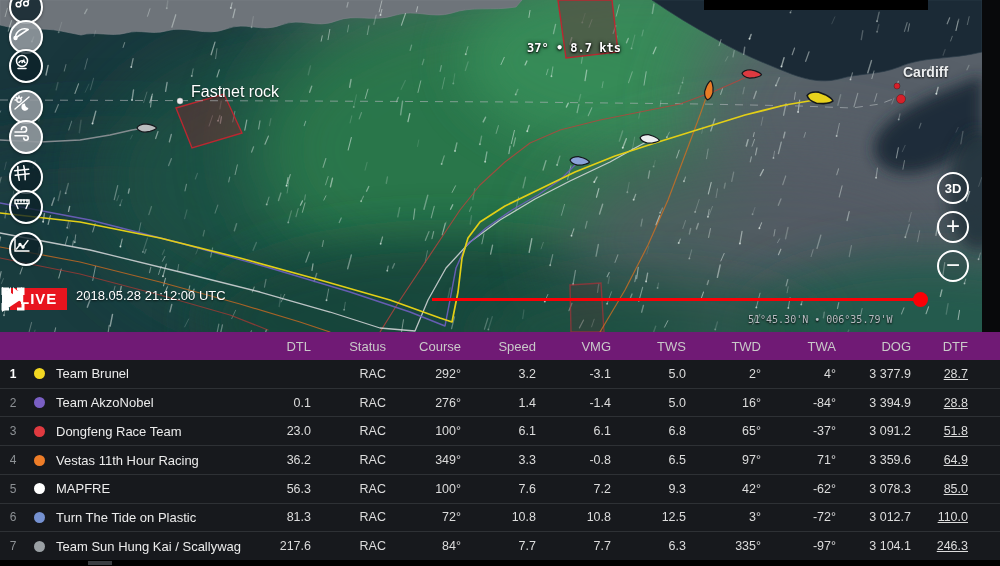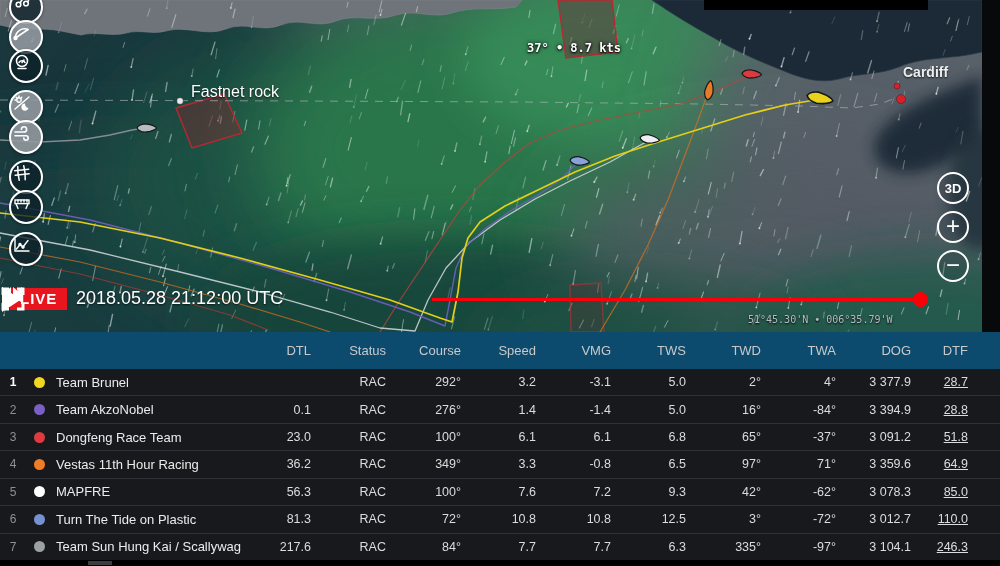--- a/index.html
+++ b/index.html
@@ -32,32 +32,32 @@
   .ctl{position:absolute;width:32px;height:32px;border-radius:50%;border:2.5px solid #fff;
        color:#fff;display:flex;align-items:center;justify-content:center;cursor:pointer;background:rgba(40,50,55,.15);}
   .ctl-3d{left:937px;top:172px;font-size:13px;font-weight:bold;}
   .ctl-zin{left:937px;top:211px;font-size:24px;font-weight:400;padding-bottom:2px;}
   .ctl-zout{left:937px;top:250px;font-size:24px;padding-bottom:3px;}
 
   
   .timeline{position:absolute;left:0;top:286px;width:982px;height:30px;}
   .live-badge{position:absolute;left:10px;top:2px;background:#e8141e;color:#fff;font-weight:bold;
               font-size:15px;letter-spacing:1px;padding:2px 10px 3px;cursor:pointer;}
-  .timestamp{position:absolute;left:76px;top:2px;color:#fff;font-size:18px;text-shadow:0 1px 2px rgba(0,0,0,.7);}
+  .timestamp{position:absolute;left:76px;top:2px;color:#fff;font-size:13px;text-shadow:0 1px 2px rgba(0,0,0,.7);}
   .tl-btn{position:absolute;top:0;cursor:pointer;}
   .btn-rew{left:298px;top:5px;}
   .btn-play{left:335px;top:0px;}
   .btn-ffw{left:368px;top:5px;}
   .progress-line{position:absolute;left:432px;top:12px;width:488px;height:3px;background:#fb0006;cursor:pointer;}
   .progress-handle{position:absolute;left:913px;top:6px;width:15px;height:15px;border-radius:50%;background:#fb0006;cursor:grab;}
   .btn-full{left:942px;top:1px;}
 
   
   .rank-table{position:absolute;left:0;top:332px;width:1000px;height:228px;display:flex;flex-direction:column;background:#17191d;}
-  .thead{height:37px;background:#0c4a6e;display:grid;grid-template-columns:26px 26px 198px repeat(10,75px);
+  .thead{height:28px;background:#701a75;display:grid;grid-template-columns:26px 26px 198px repeat(10,75px);
          align-items:center;color:#c9c9c9;font-size:13px;}
   .thead .hcell{text-align:right;padding-right:14px;}
   .thead .hcell:last-child{padding-right:32px;}
   .tbody{flex:1;display:flex;flex-direction:column;}
   .trow{flex:1;display:grid;grid-template-columns:26px 26px 198px repeat(10,75px);align-items:center;
         background:#17191d;border-top:1px solid #2e3135;cursor:pointer;font-size:12.5px;color:#dcdcdc;}
   .trow:first-child{border-top:none;}
   .rank{text-align:center;color:#8d9195;font-size:12px;}
   .trow.first .rank{color:#fff;font-weight:bold;}
   .dot{width:11px;height:11px;border-radius:50%;margin:0 auto;}

